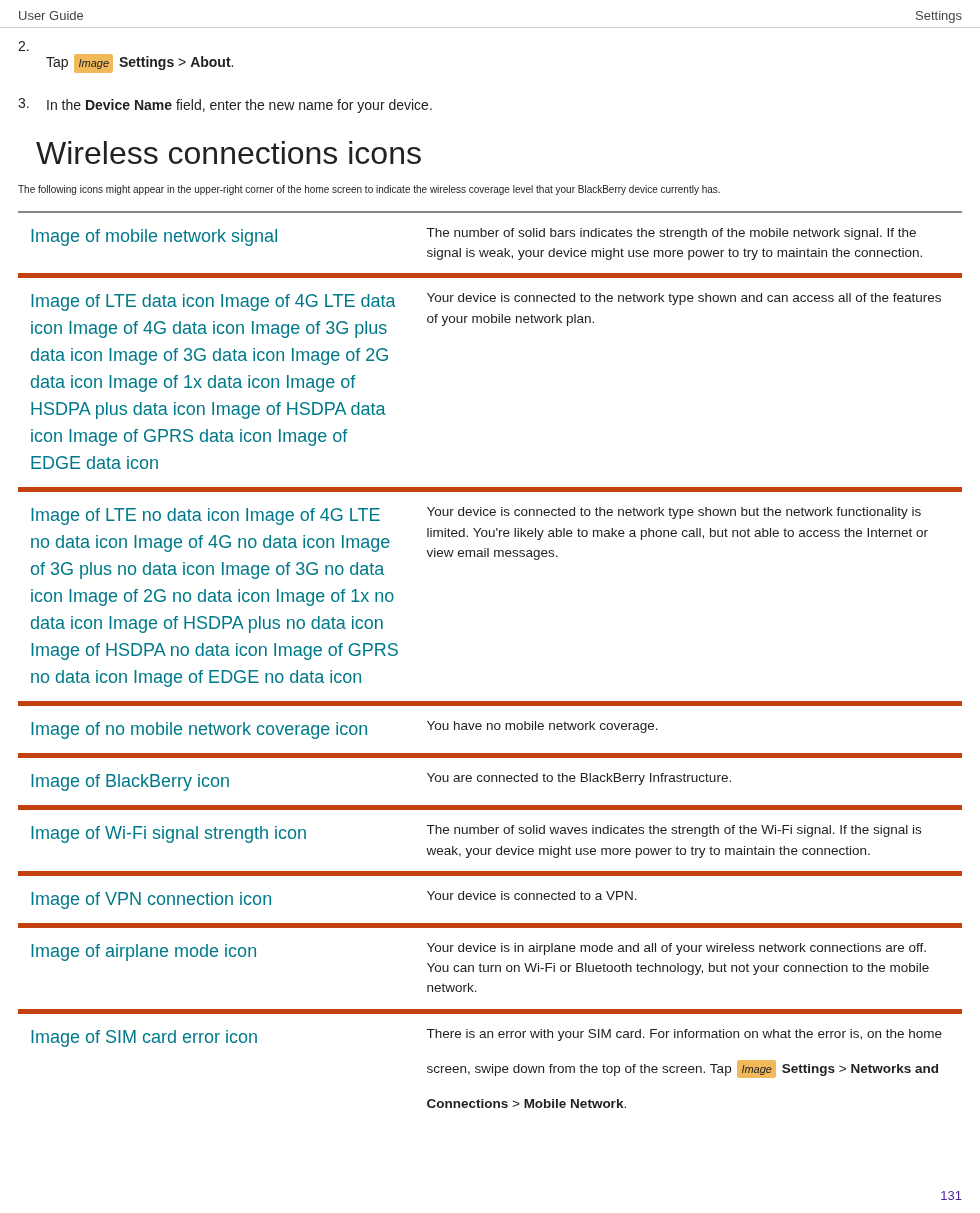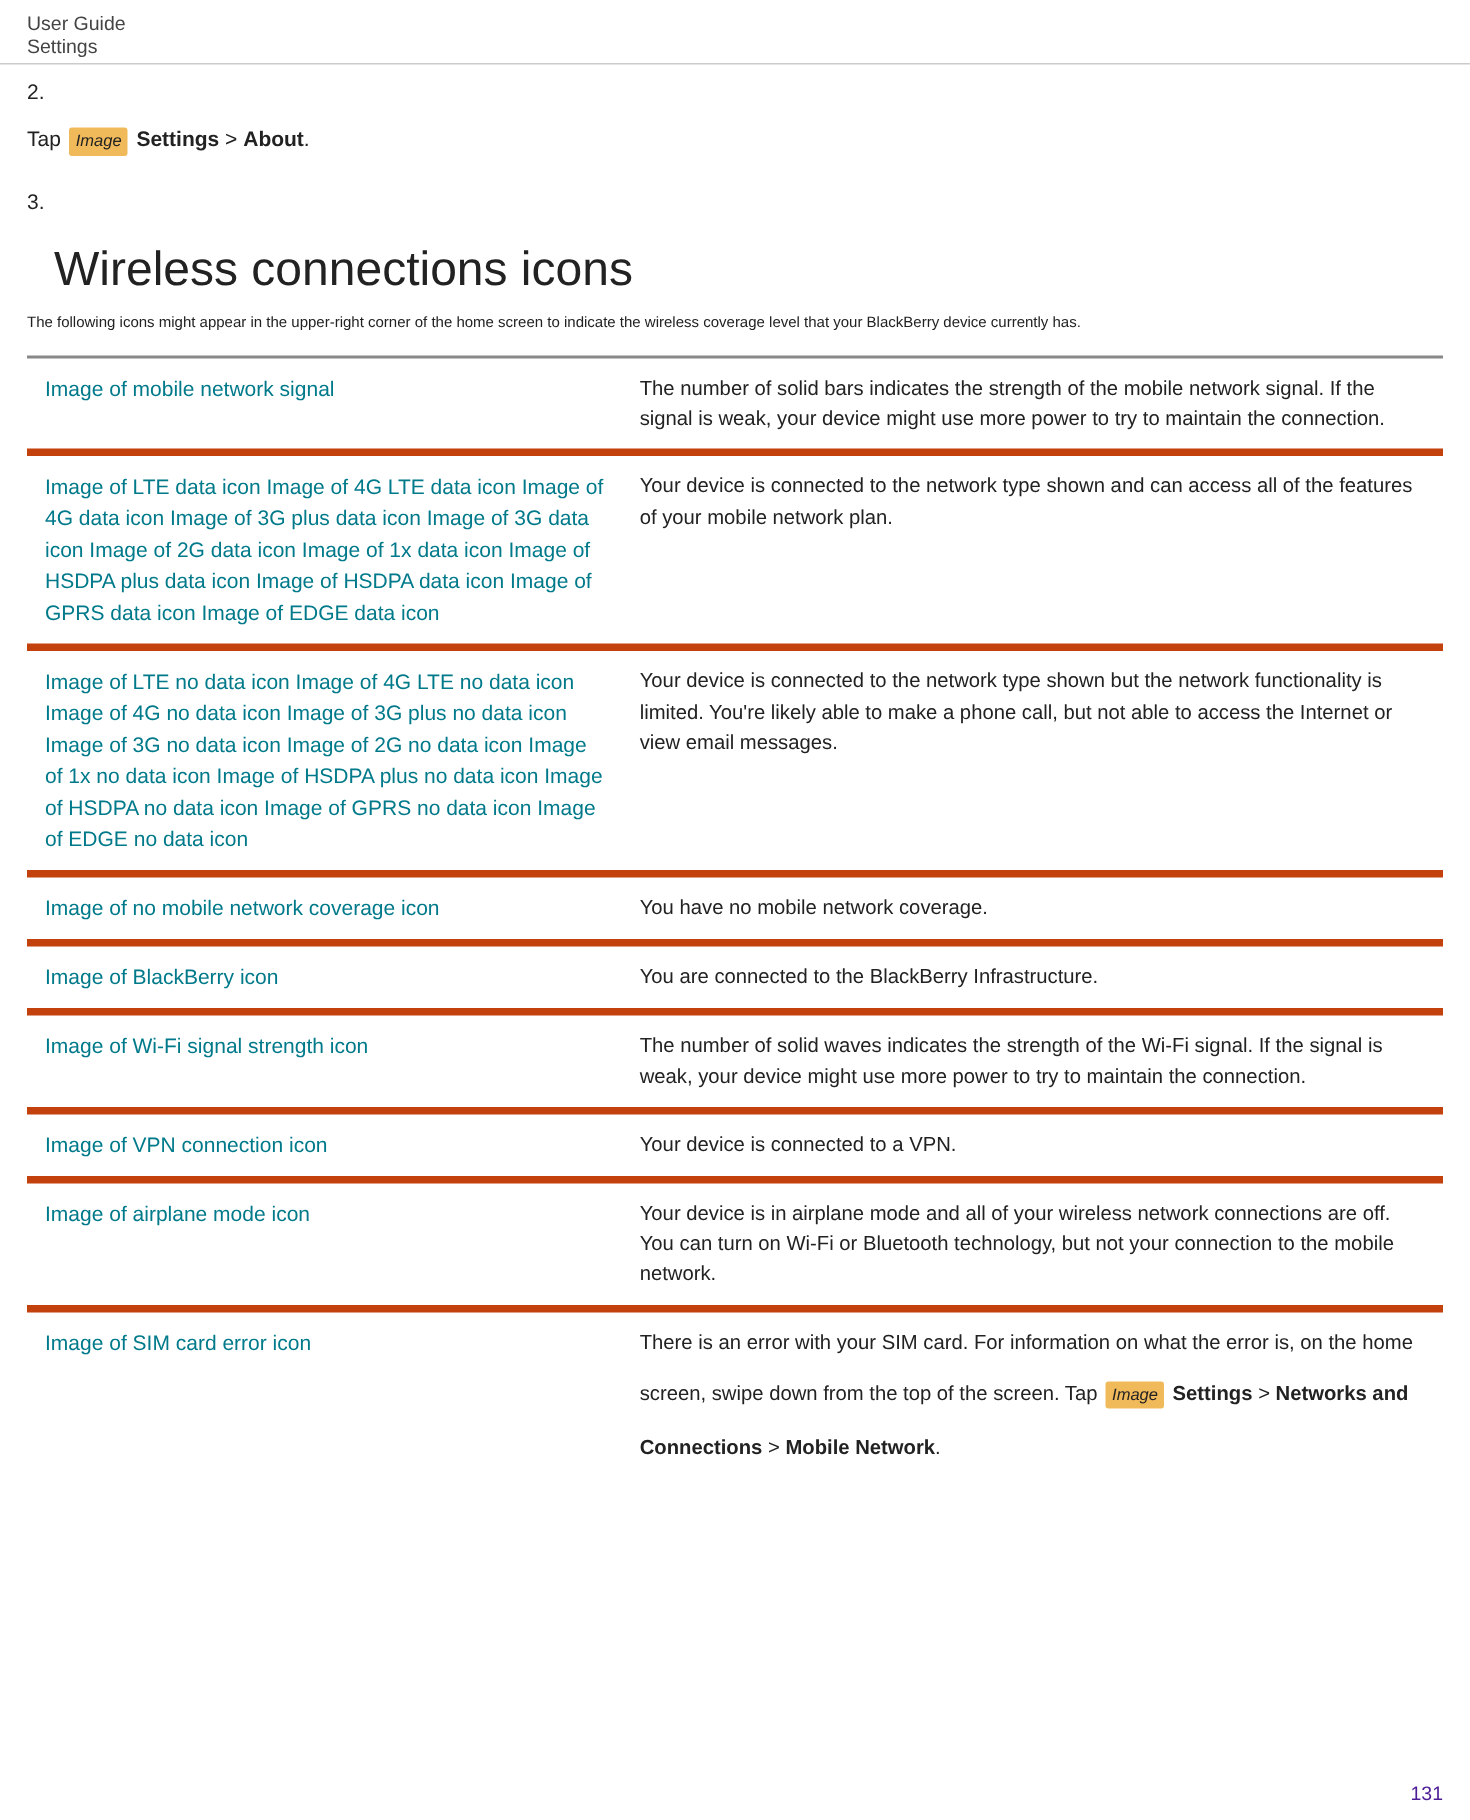--- a/index.html
+++ b/index.html
@@ -1,15 +1,15 @@
 <!DOCTYPE html>
 <html><head>
   <meta charset="utf-8">
   <style>
-    * { margin: 0; padding: 0; box-sizing: border-box; flex-direction: column; }
+    * { margin: 0; padding: 0; box-sizing: border-box; }
     body {
       font-family: Arial, Helvetica, sans-serif;
       font-size: 14px;
       color: #222;
       background: #fff;
       width: 980px;
       min-height: 1213px;
       position: relative;
     }
 
@@ -105,21 +105,21 @@
 
     .icons-table td {
       padding: 10px 12px;
       vertical-align: top;
       line-height: 1.5;
     }
 
     .icons-table td:first-child {
       width: 42%;
       color: #007a8a;
-      font-size: 14px;
+      font-size: 18px;
     }
 
     .icons-table td:last-child {
       width: 58%;
       color: #222;
     }
   </style>
 </head>
 <body>
 
@@ -132,20 +132,23 @@
 
   <div class="step">
     <span class="step-number">2.</span>
     <span class="step-text">
       Tap <span class="inline-image-label">Image</span> <strong>Settings</strong> &gt; <strong>About</strong>.
     </span>
   </div>
 
   <div class="step">
     <span class="step-number">3.</span>
+    <span class="step-text">
+      In the <strong>Device Name</strong> field, enter the new name for your device.
+    </span>
   </div>
 
   <h1 class="section-title">Wireless connections icons</h1>
 
   <p class="section-description">The following icons might appear in the upper-right corner of the home screen to indicate the wireless coverage level that your BlackBerry device currently has.</p>
 
   <table class="icons-table">
     <tbody id="table-body">
     <tr>
           <td>Image of mobile network signal</td>

